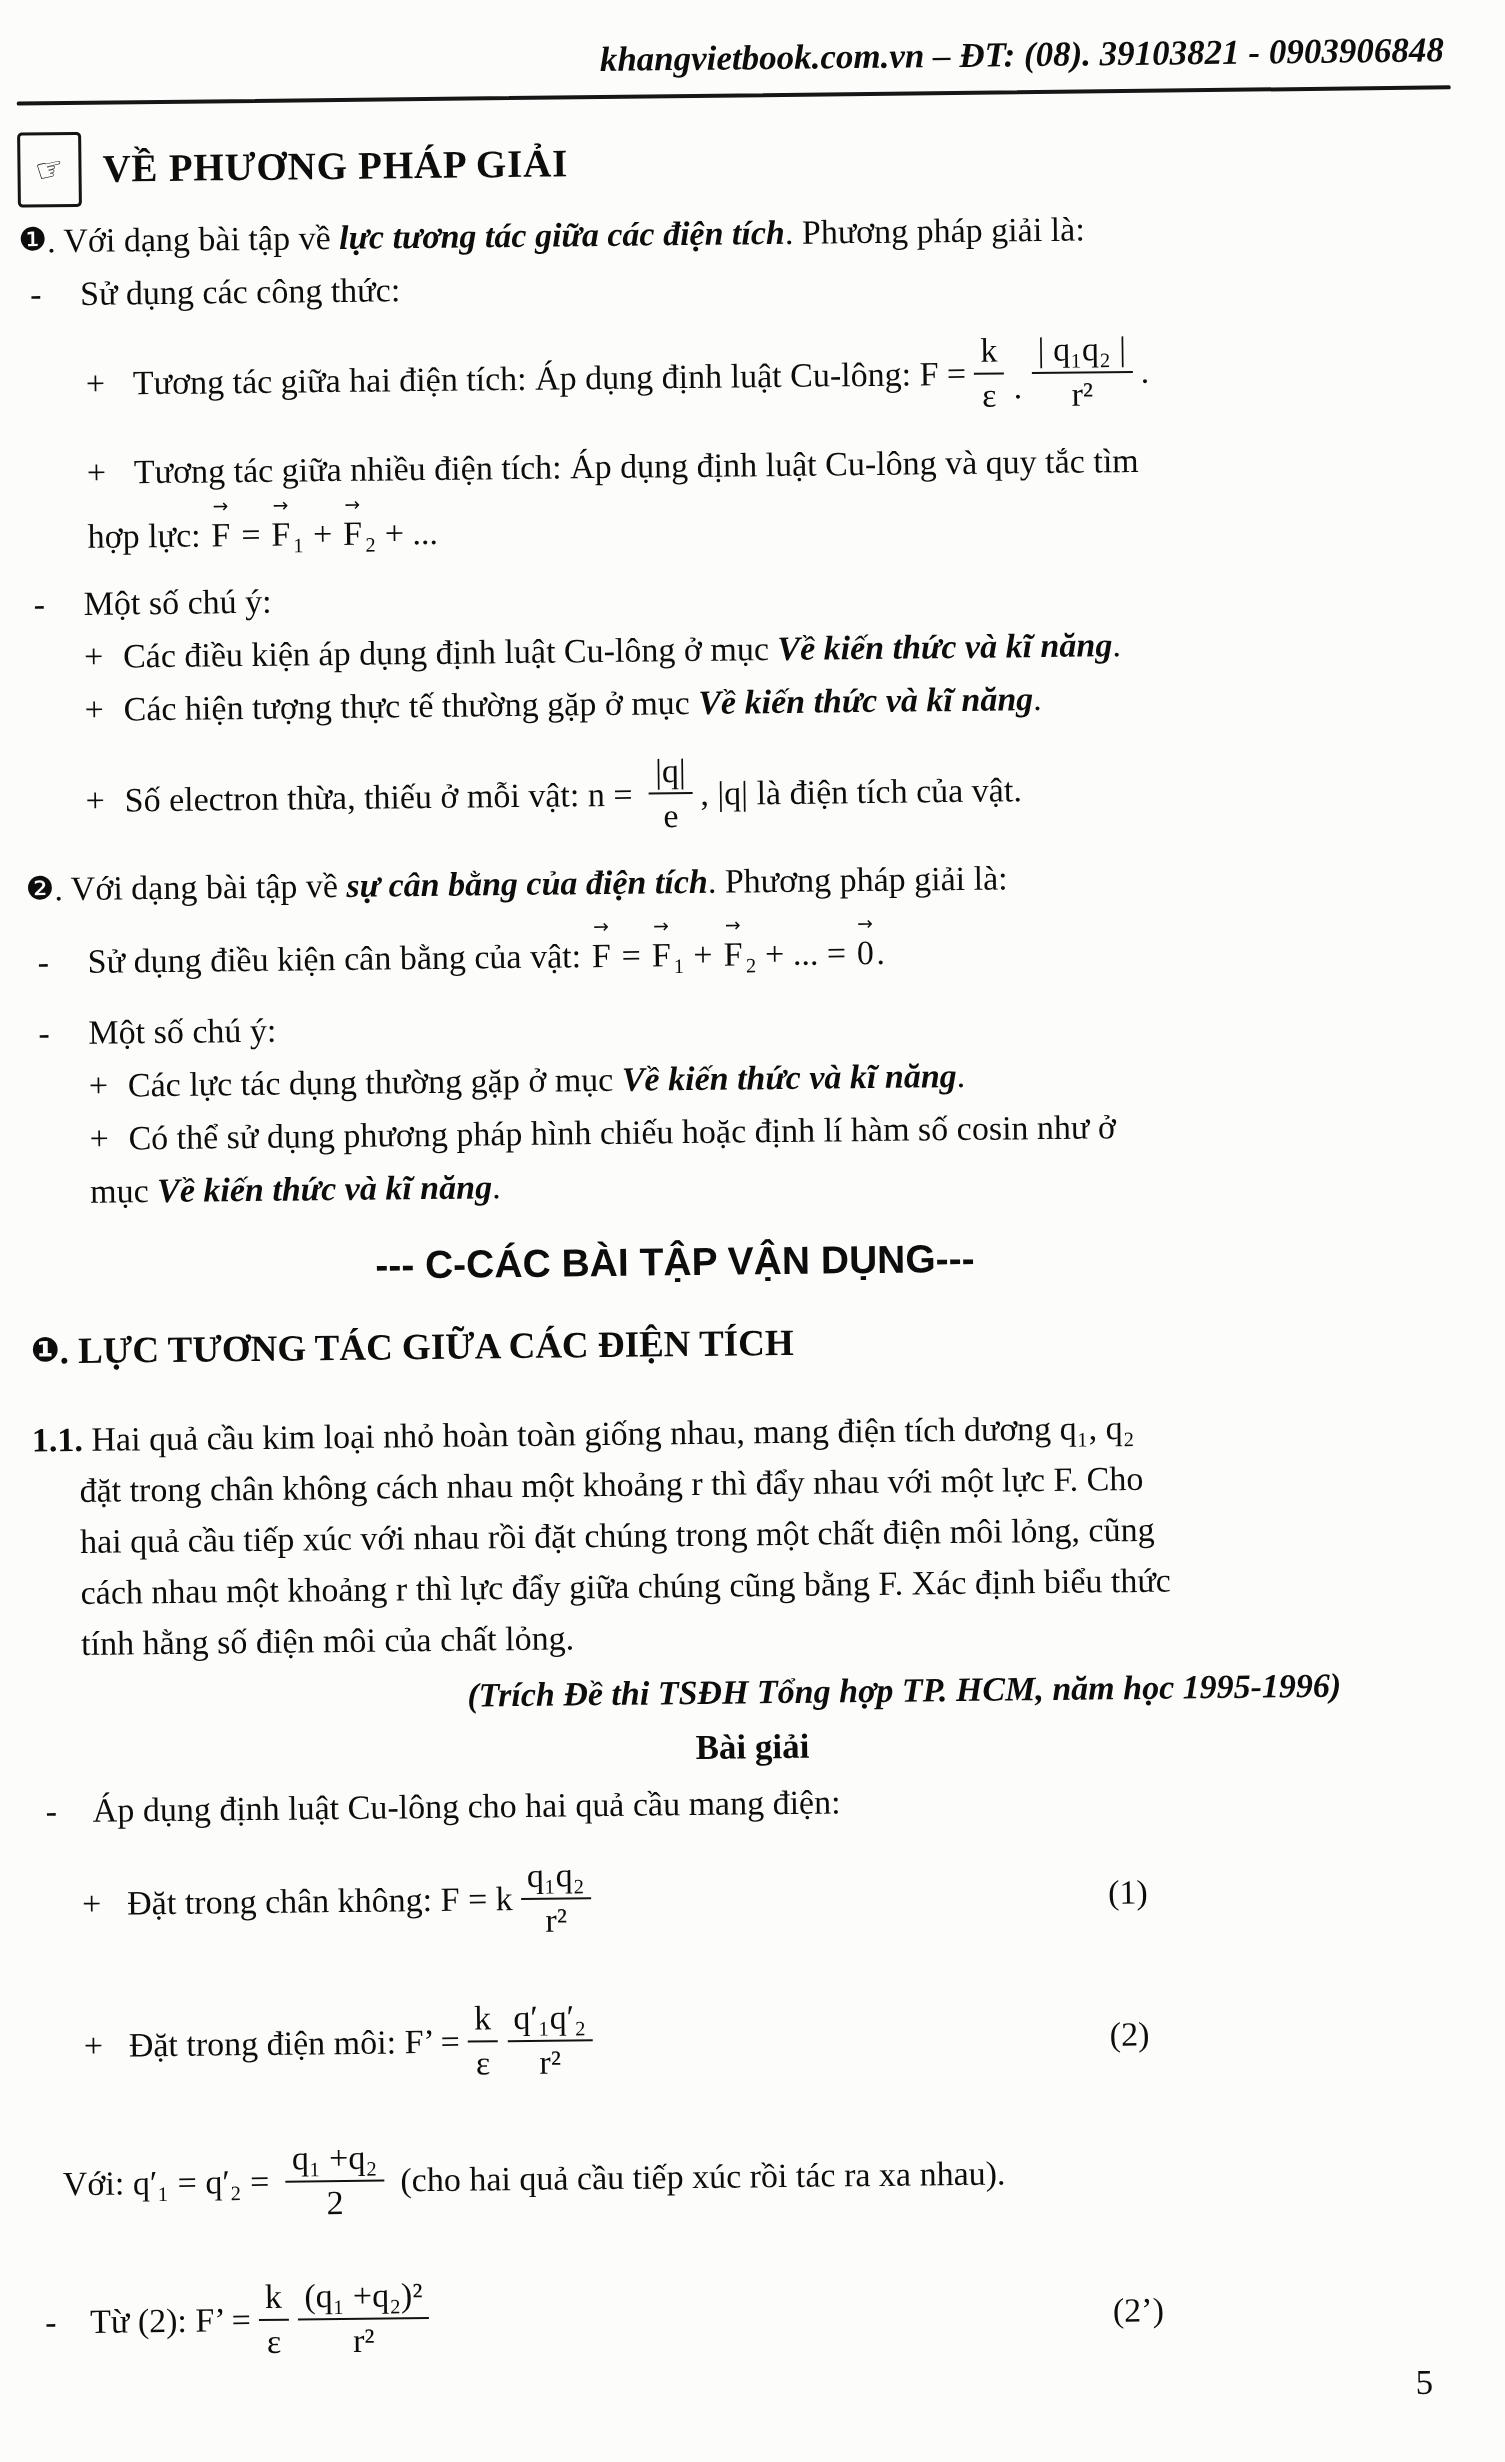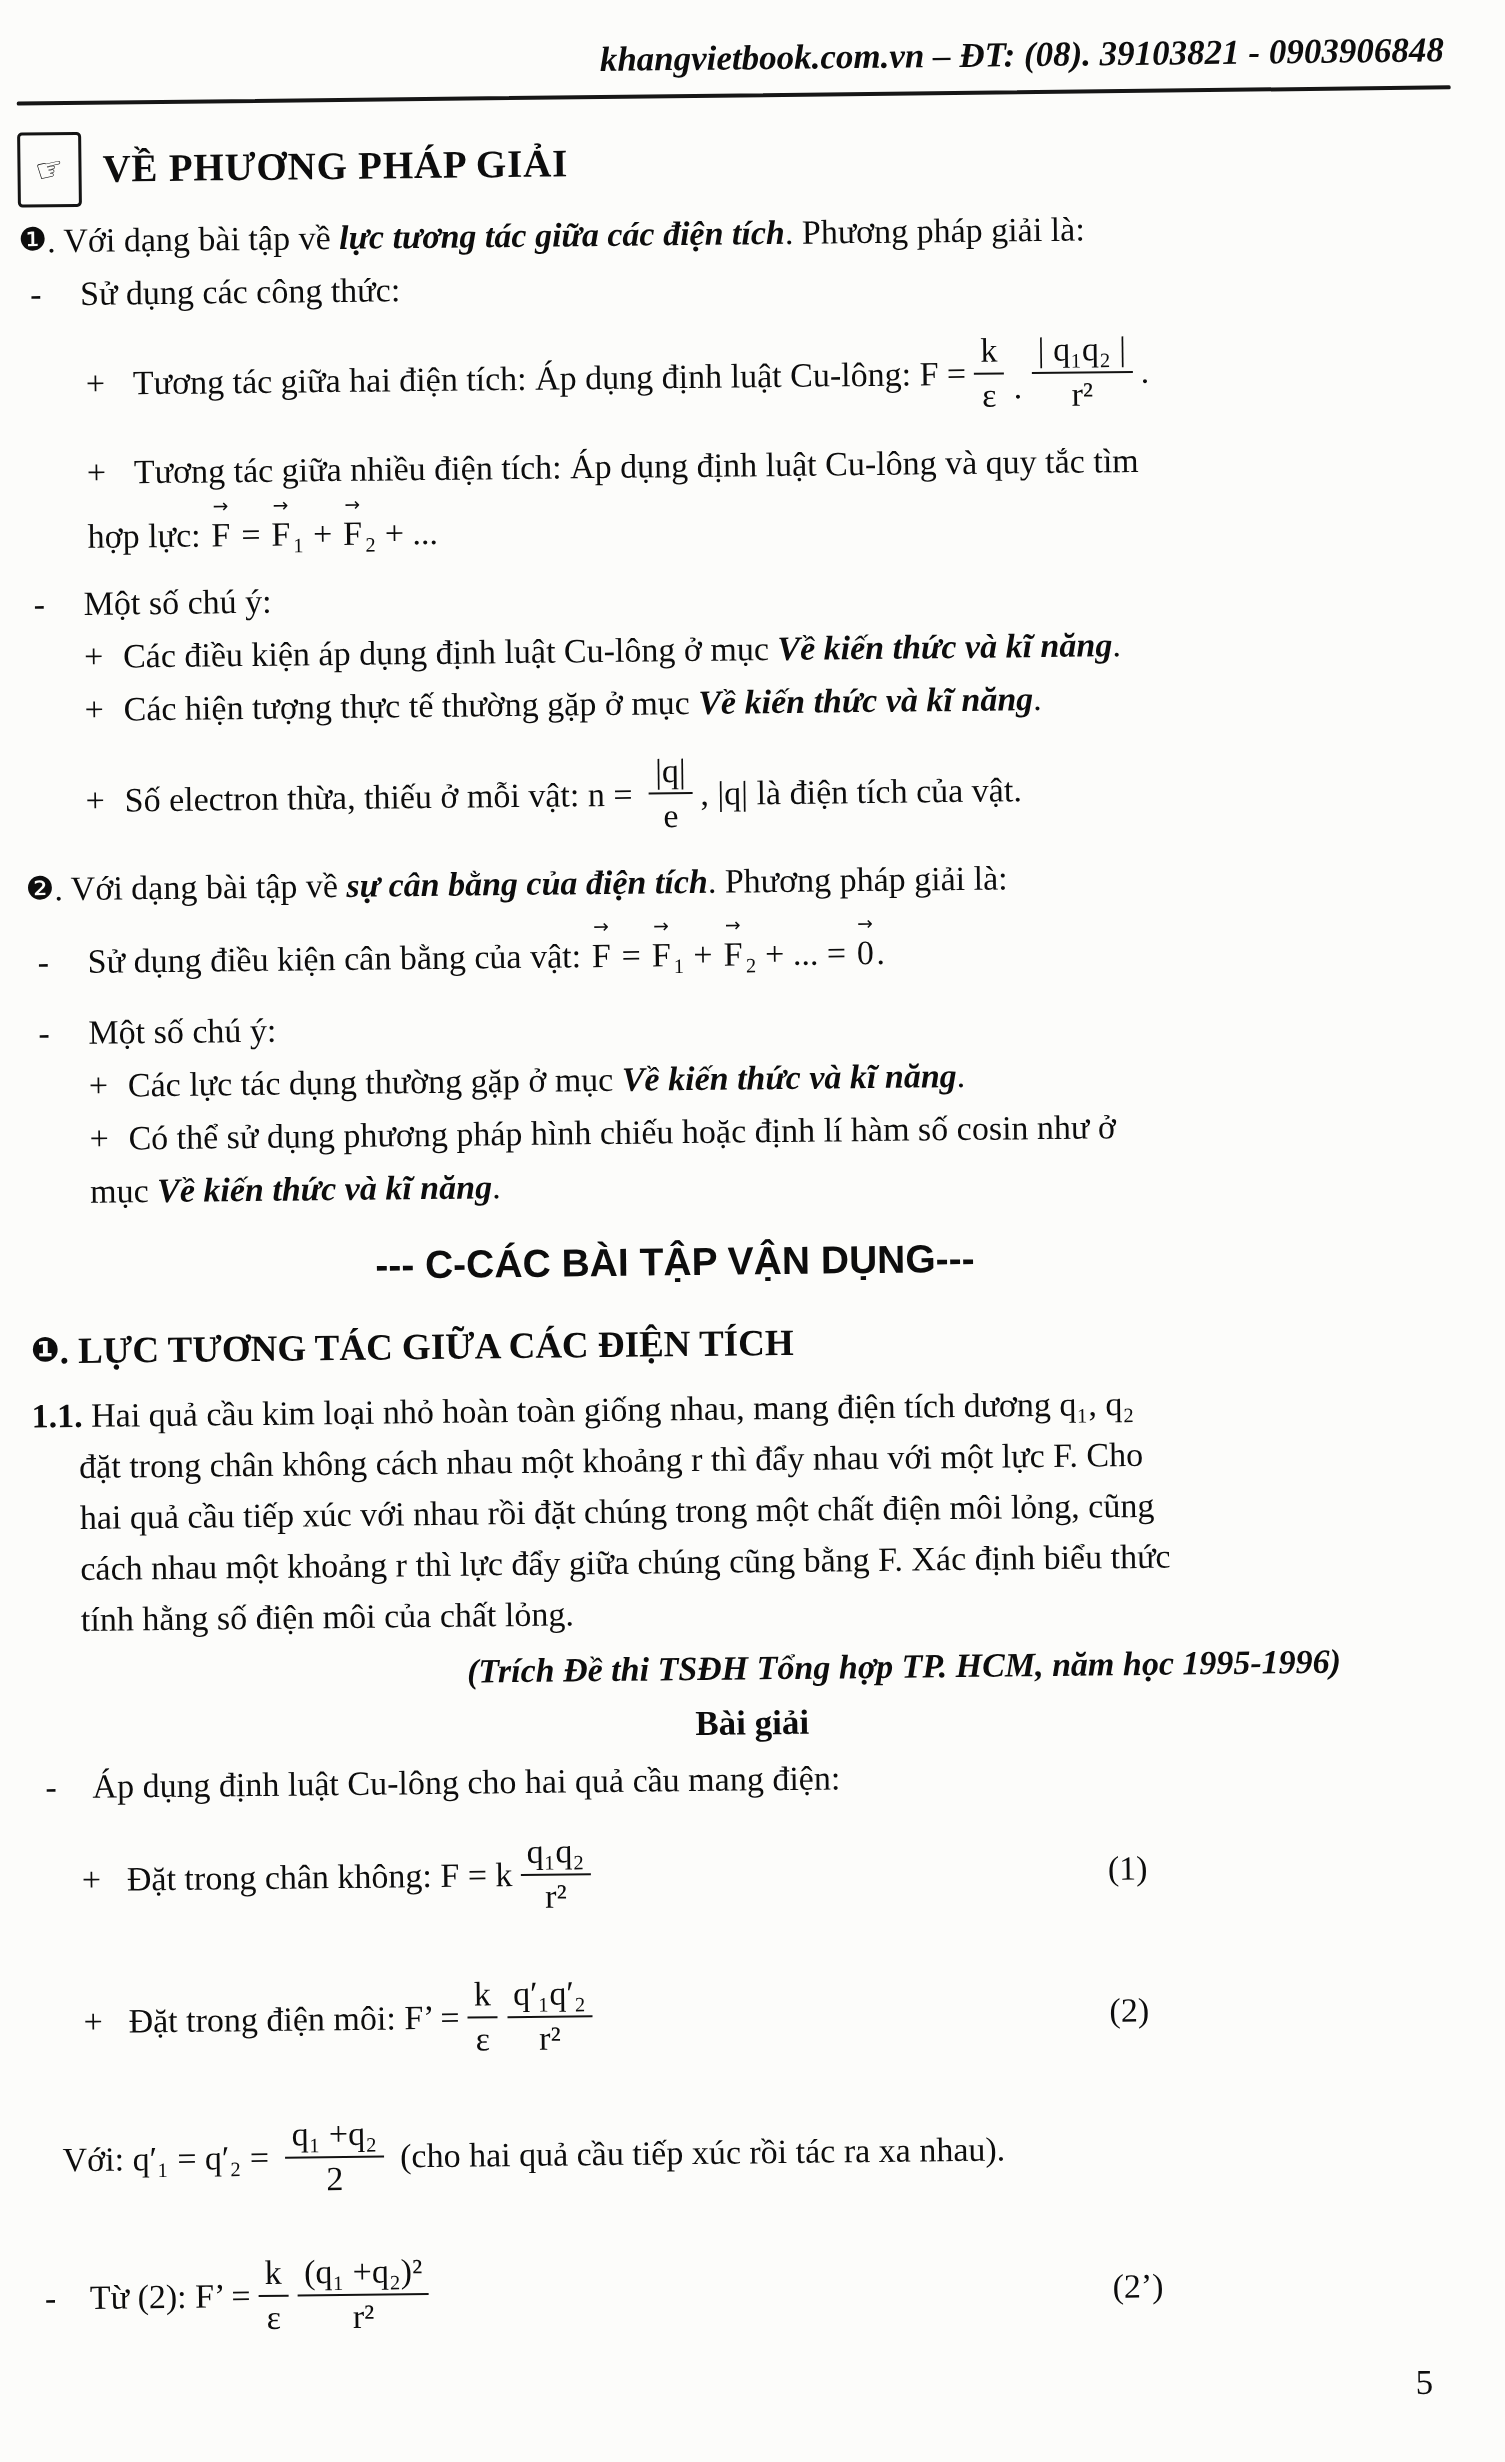--- a/index.html
+++ b/index.html
@@ -22,21 +22,21 @@
   .fx{align-items:center;}
   .bnum{font-family:"DejaVu Sans","DejaVu Serif",sans-serif;font-size:32px;flex:0 0 auto;position:relative;top:-1.6px;}
   .mk{flex:0 0 auto;display:inline-block;}
   .w-dash{width:50px;padding-left:11.2px;}
   .w-plus1{width:47px;margin-left:66px;}
   .w-plus2{width:39px;margin-left:61px;}
   .w-plus3{width:45px;margin-left:45px;}
   .ind-a{padding-left:61px;}
   .ind-b{padding-left:47px;}
   .bi{font-weight:700;font-style:italic;}
-  .b{font-weight:700;}
+  .b{font-weight:700;margin-top:24px;}
   .frac{display:inline-flex;flex-direction:column;align-items:center;vertical-align:middle;
     margin:0 8px;line-height:1.12;flex:0 0 auto;}
   .fnum{padding:0 6.4px 2.4px;border-bottom:2.8px solid #121212;white-space:nowrap;}
   .fden{padding-top:2.4px;white-space:nowrap;}
   .frow{min-height:120px;margin:3.2px 0;}
   .vec{position:relative;display:inline-block;margin:0 2.4px;}
   .vec .arr{position:absolute;top:-0.62em;left:50%;transform:translateX(-50%);
     font-size:0.55em;line-height:1;font-family:"DejaVu Sans",sans-serif;}
   .vrow{padding-top:11.2px;}
   .eqnum{position:absolute;left:1071px;top:50%;transform:translateY(-50%);}

